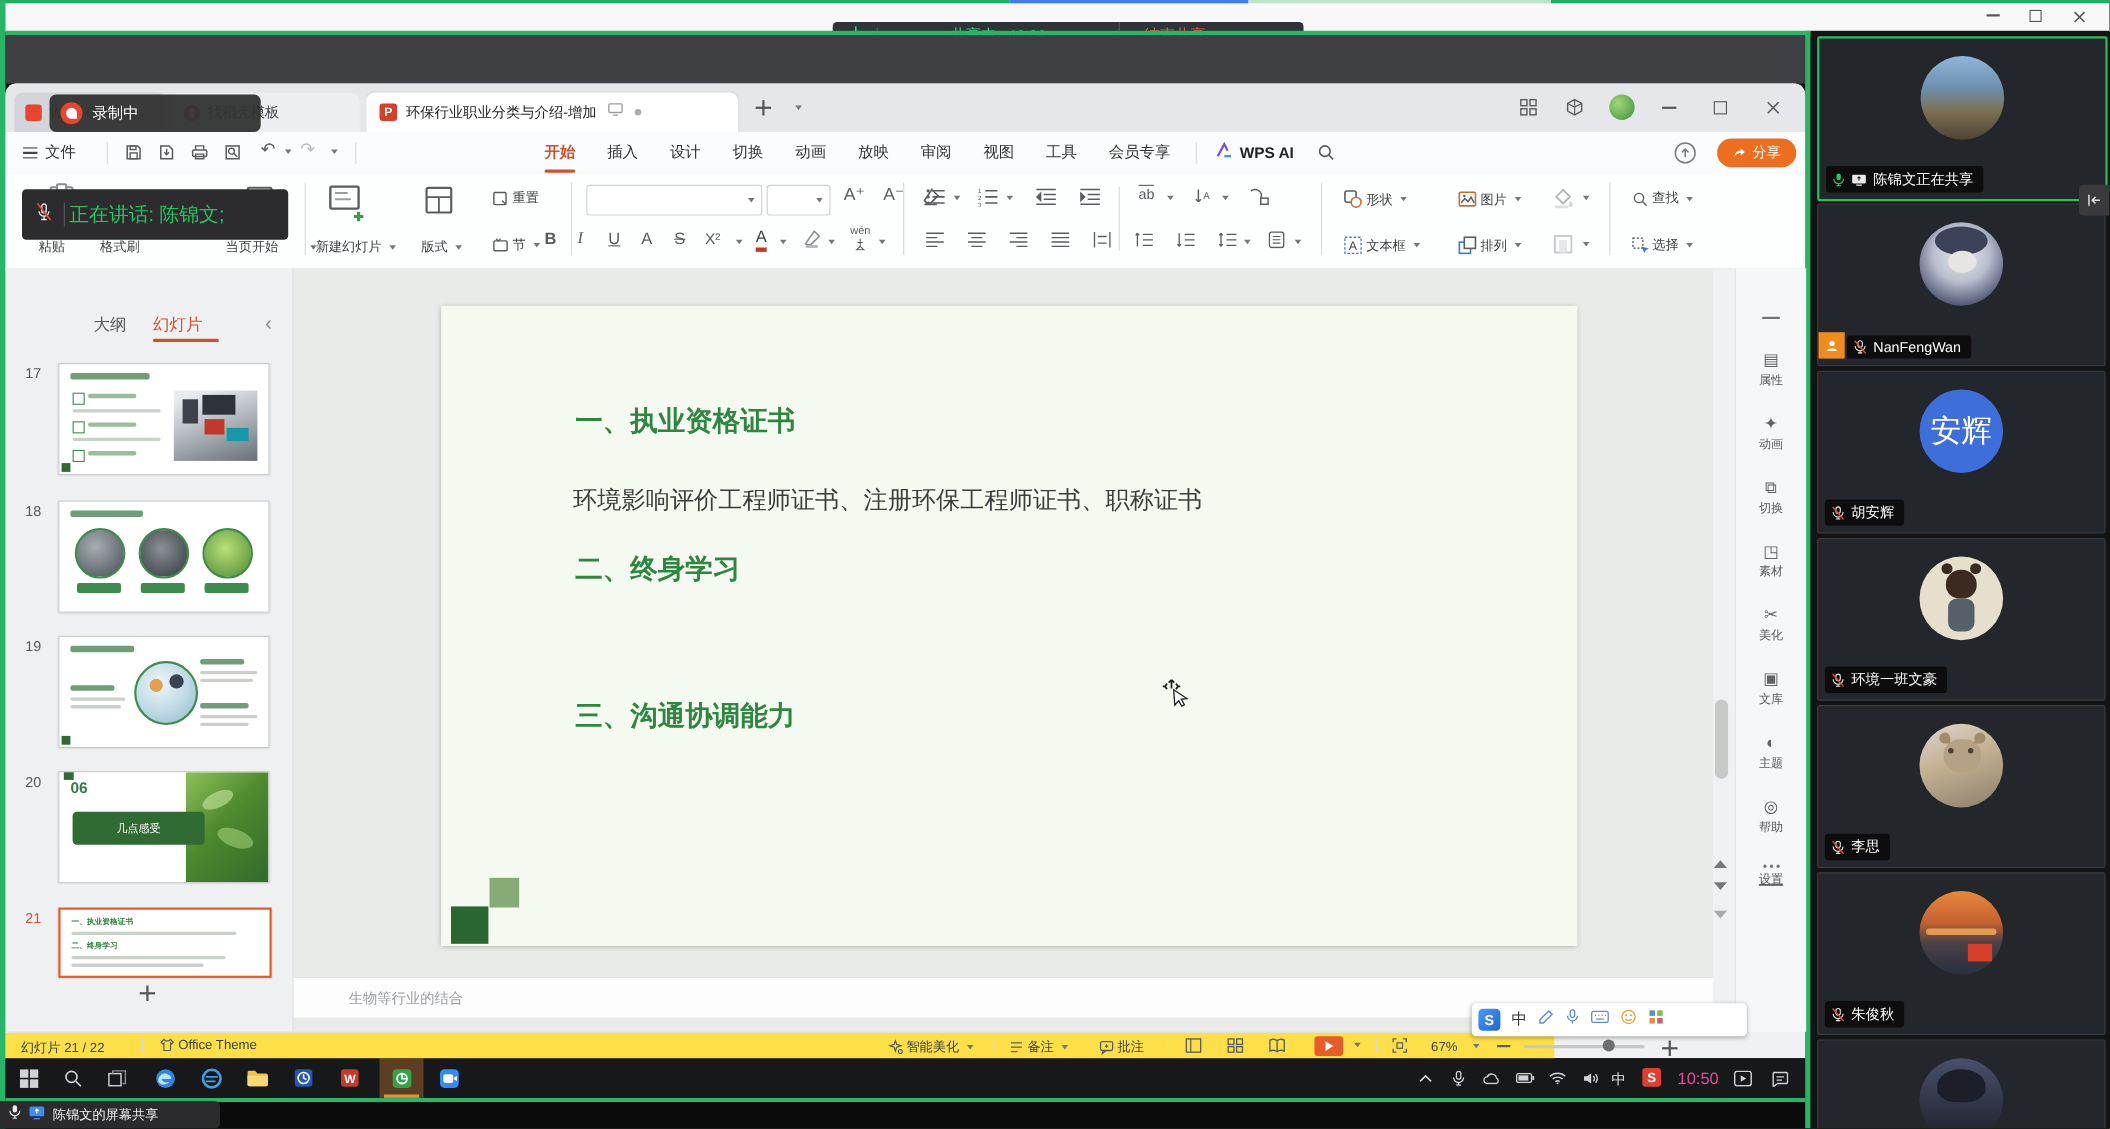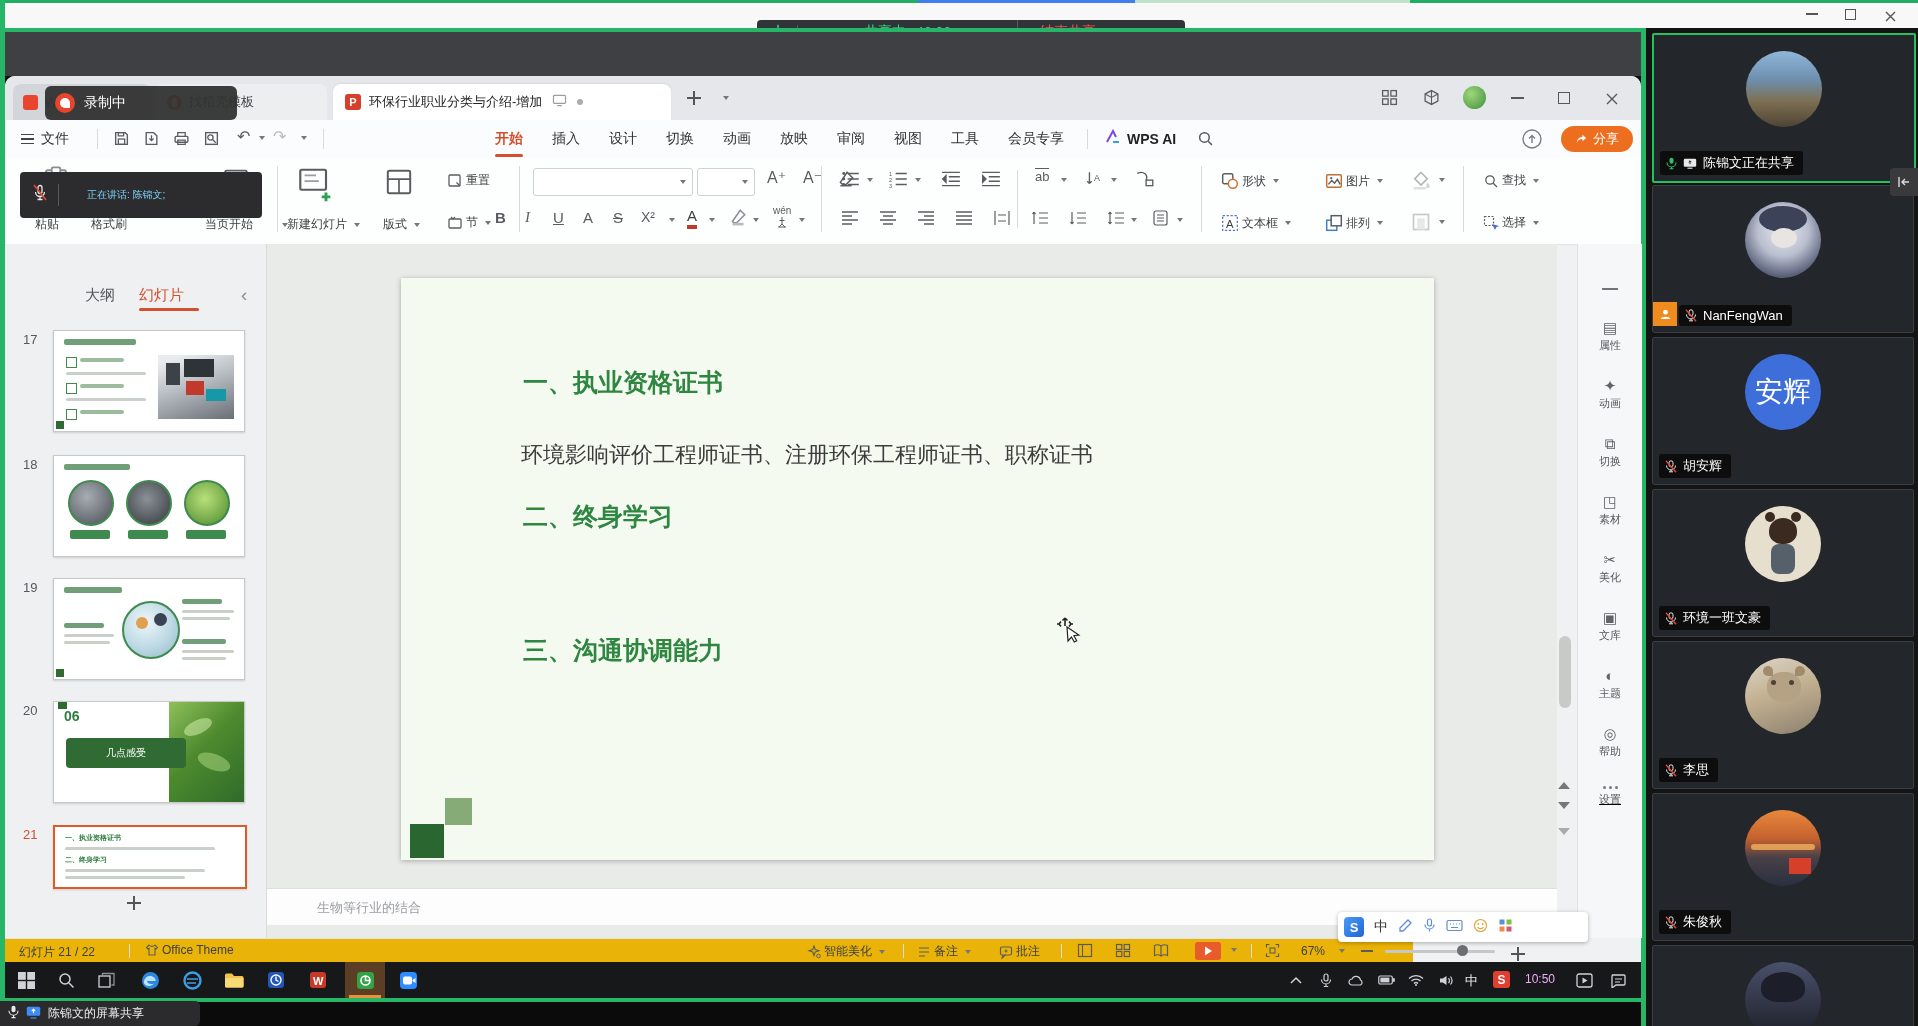--- a/index.html
+++ b/index.html
@@ -414,21 +414,21 @@
 
     <div class="a f" style="left:15px;top:96px;width:242px;height:46px;background:#2c2c2e;border-radius:4px;z-index:40;">
       <span style="margin-left:12px;position:relative;">
         <svg width="16" height="18" viewBox="0 0 16 18">
             <rect x="6" y="1.5" width="4" height="8" rx="2" fill="none" stroke="#e8e8e8" stroke-width="1.3"></rect>
             <path d="M3.5 8a4.5 4.5 0 0 0 9 0M8 12.5v3M5.5 15.5h5" fill="none" stroke="#e8e8e8" stroke-width="1.3"></path>
             <path d="M2 1l12 15" stroke="#e04a3a" stroke-width="1.6"></path>
           </svg>
       </span>
       <div style="width:1px;height:22px;background:#55585c;margin-left:10px;"></div>
-      <span style="margin-left:28px;font-size:10px;color:#7dd3fc;">正在讲话: 陈锦文;</span>
+      <span style="margin-left:4px;font-size:18px;color:#22c55e;">正在讲话: 陈锦文;</span>
     </div>
 
     <div class="a" style="left:0;top:168px;width:261px;height:694px;background:#eef0f1;border-right:1px solid #d8dadc;">
       <span class="a" style="left:80px;top:42px;font-size:15px;color:#55585c;">大纲</span>
       <span class="a" style="left:134px;top:42px;font-size:15px;color:#d3502e;">幻灯片</span>
       <span class="a" style="left:134px;top:64px;width:60px;height:3px;background:#d3502e;border-radius:2px;"></span>
       <span class="a" style="left:236px;top:40px;font-size:19px;color:#8a8d91;">‹</span>
 
       <span class="tnum" style="top:88px;">17</span>
       <div class="thumb" style="top:86px;height:100px;">
@@ -568,21 +568,21 @@
       <div class="side-item" style="top:542px;text-decoration:underline;">
           <span class="dots3">
             <i></i>
             <i></i>
             <i></i>
           </span>
           <span class="tx">设置</span>
         </div>
     </div>
 
-    <div class="a" style="left:0;top:862px;width:1408px;height:24px;background:#eab308;border-top:1px solid #e2e3e5;">
+    <div class="a" style="left:0;top:862px;width:1408px;height:24px;background:#fde047;border-top:1px solid #e2e3e5;">
       <span class="a" style="left:14px;top:5px;font-size:12px;color:#3d3f42;">幻灯片 21 / 22</span>
       <div class="a vline" style="left:124px;top:5px;height:14px;"></div>
       <div class="a btn-row" style="left:140px;top:4px;">
         <svg width="14" height="14" viewBox="0 0 14 14">
             <path d="M4 2L1.5 4.5 3 6l1-0.7V12h6V5.3L11 6l1.5-1.5L10 2c-.8.9-1.7 1.4-3 1.4S4.8 2.9 4 2z" fill="none" stroke="#5a5c60" stroke-width="1.1"></path>
           </svg>
         <span style="font-size:12px;color:#3d3f42;">Office Theme</span>
       </div>
       <div class="a btn-row" style="left:802px;top:4px;">
         <svg width="14" height="14" viewBox="0 0 14 14">
@@ -768,21 +768,21 @@
         </svg>
       </span>
     <span class="a tray-ico" style="left:1428px;top:0;">
         <svg width="15" height="13" viewBox="0 0 15 13">
           <path d="M1 4.5v4h2.8L7.5 11V2L3.8 4.5z" fill="#cfd3d8"></path>
           <path d="M9.5 4a4 4 0 0 1 0 5M11.5 2.5a6.5 6.5 0 0 1 0 8" fill="none" stroke="#cfd3d8" stroke-width="1.2"></path>
         </svg>
       </span>
     <span class="a" style="left:1460px;top:10px;font-size:13px;color:#e8e9eb;">中</span>
     <span class="a" style="left:1488px;top:9px;width:17px;height:17px;border-radius:3px;background:#e03e2f;color:#fff;font-size:12px;font-weight:bold;display:inline-flex;align-items:center;justify-content:center;">S</span>
-    <span class="a" style="left:1520px;top:10px;font-size:12px;color:#f0abfc;">10:50</span>
+    <span class="a" style="left:1520px;top:10px;font-size:15px;color:#ec4899;">10:50</span>
     <span class="a tray-ico" style="left:1566px;top:0;">
         <svg width="17" height="15" viewBox="0 0 17 15">
           <rect x="1" y="1" width="15" height="13" rx="2" fill="none" stroke="#cfd3d8" stroke-width="1.3"></rect>
           <path d="M6.5 4.5l5 3-5 3z" fill="#cfd3d8"></path>
         </svg>
       </span>
     <span class="a tray-ico" style="left:1600px;top:0;">
         <svg width="16" height="15" viewBox="0 0 16 15">
           <path d="M2 2h12a1 1 0 0 1 1 1v8a1 1 0 0 1-1 1H6l-4 3V3a1 1 0 0 1 1-1z" fill="none" stroke="#cfd3d8" stroke-width="1.3"></path>
           <path d="M5 6h7M5 9h5" stroke="#cfd3d8" stroke-width="1.1"></path>

